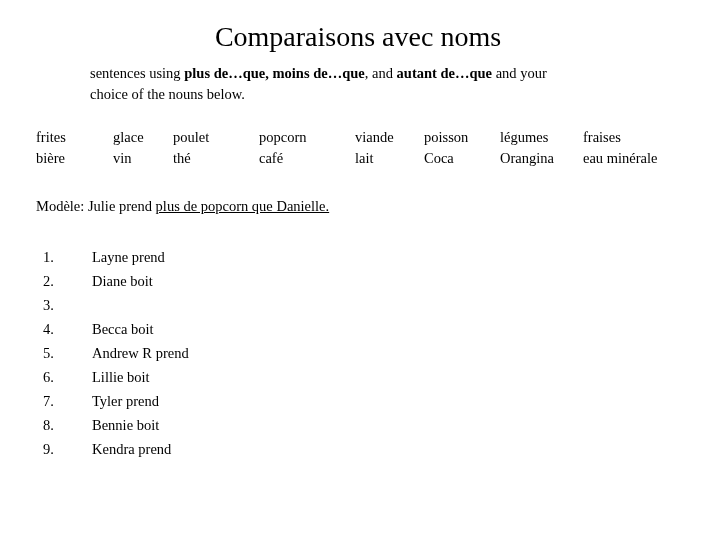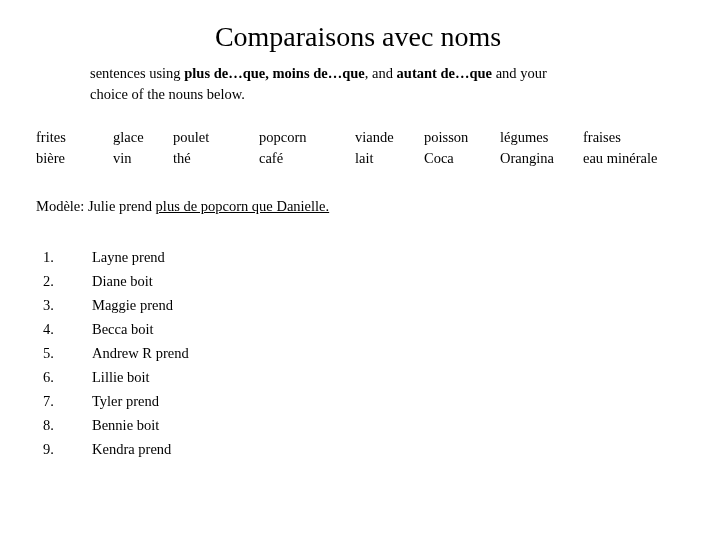--- a/index.html
+++ b/index.html
@@ -161,21 +161,20 @@
       <div class="list-item">
         <span class="list-number">1.</span>
         <span class="list-text">Layne prend</span>
       </div>
       <div class="list-item">
         <span class="list-number">2.</span>
         <span class="list-text">Diane boit</span>
       </div>
       <div class="list-item">
         <span class="list-number">3.</span>
-        <span class="list-text">Maggie prend</span>
       </div>
       <div class="list-item">
         <span class="list-number">4.</span>
         <span class="list-text">Becca boit</span>
       </div>
       <div class="list-item">
         <span class="list-number">5.</span>
         <span class="list-text">Andrew R prend</span>
       </div>
       <div class="list-item">

